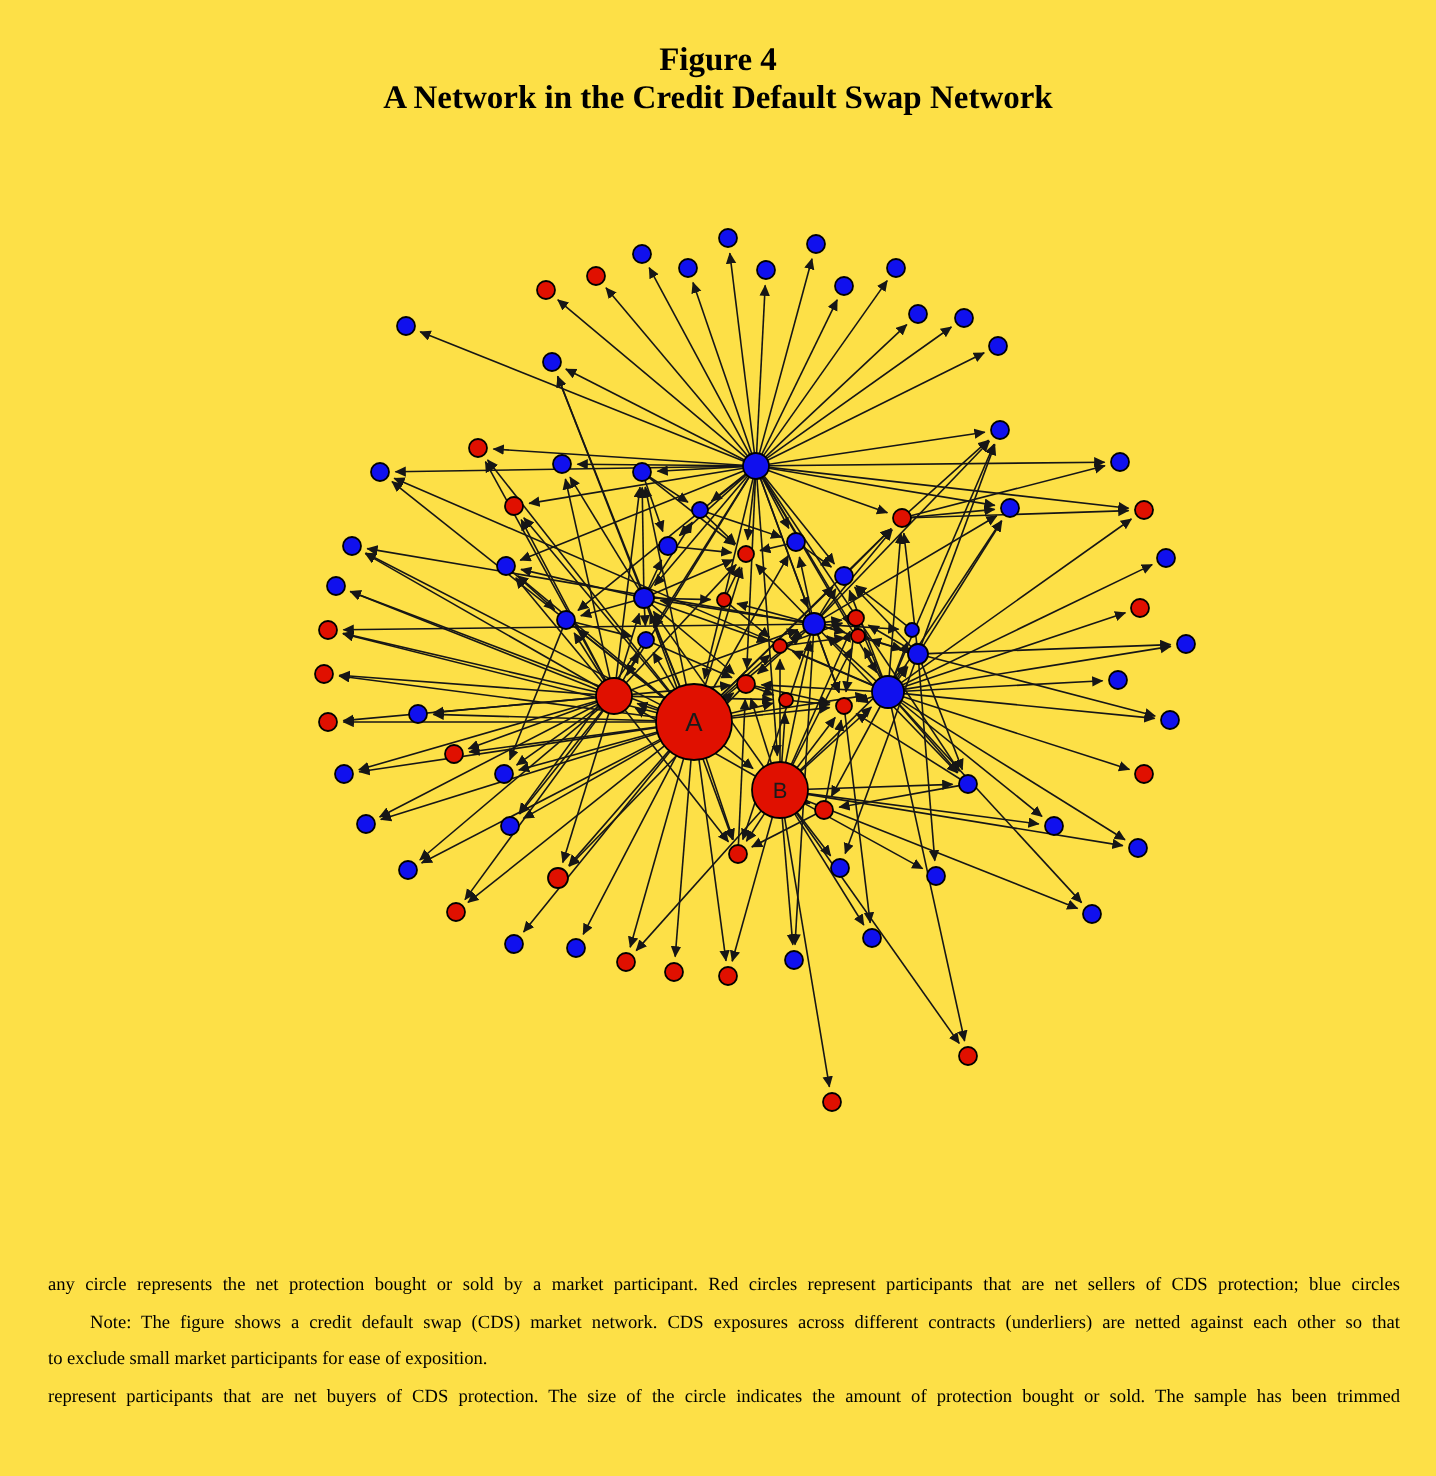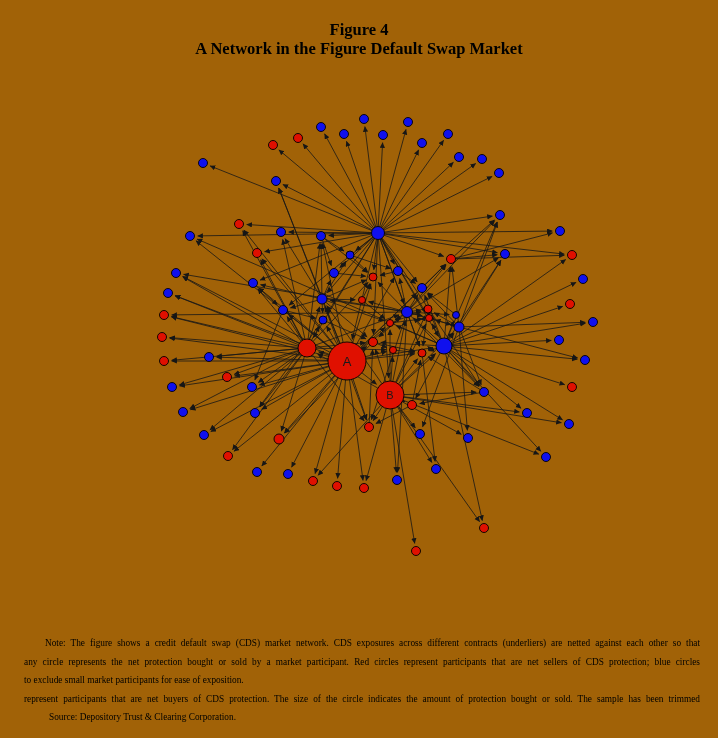--- a/index.html
+++ b/index.html
@@ -1,35 +1,35 @@
 <!DOCTYPE html>
 <html><head>
 <meta charset="utf-8">
 <style>
   html,body{margin:0;padding:0;background:#fff;}
   body{width:718px;height:738px;overflow:hidden;font-family:"Liberation Serif",serif;color:#000;}
-  .page{position:relative;width:718px;height:738px;background:#a16207;}
+  .page{position:relative;width:718px;height:738px;background:#fde047;}
   svg.net{position:absolute;left:0;top:0;}
   .title{position:absolute;top:21px;left:0;width:718px;text-align:center;
          font-weight:bold;font-size:16.5px;line-height:18.5px;}
   .note{position:absolute;top:634px;left:24px;width:676px;
         font-size:9.3px;line-height:18.6px;}
   .nline{white-space:nowrap;overflow:hidden;text-align:justify;}
   .just{text-align-last:justify;}
   .indent{text-indent:21px;}
   .src{text-indent:25px;}
 </style>
 </head>
 <body>
 
 <div class="page">
 
   <div class="title">
     <div>Figure 4</div>
-    <div>A Network in the Figure Default Swap Market</div>
+    <div>A Network in the Credit Default Swap Network</div>
   </div>
 
   <svg class="net" width="718" height="738" viewBox="0 0 718 738">
     <defs>
       <marker id="arw" markerUnits="userSpaceOnUse" markerWidth="7" markerHeight="6" refX="5.2" refY="2.6" orient="auto">
         <path id="arwPath" d="M0,0 L5.6,2.6 L0,5.2 Z" fill="#161616"></path>
       </marker>
     </defs>
   <g>
         <line x1="372.0" y1="230.6" x2="210.1" y2="165.9" stroke="#161616" stroke-width="0.8" marker-end="url(#arw)"></line>
@@ -361,20 +361,19 @@
         <circle cx="416" cy="551" r="4.5" fill="#e01000" stroke="#000000" stroke-width="0.9"></circle>
         <circle cx="451" cy="259" r="4.5" fill="#e01000" stroke="#000000" stroke-width="0.9"></circle>
       </g>
       <g>
         <text x="347" y="365.5" text-anchor="middle" font-size="13" fill="#1a1a1a" font-family="&quot;Liberation Sans&quot;, sans-serif">A</text>
         <text x="390" y="399" text-anchor="middle" font-size="11" fill="#1a1a1a" font-family="&quot;Liberation Sans&quot;, sans-serif">B</text>
       </g>
     </svg>
 
   <div class="note">
+    <div class="nline just">any circle represents the net protection bought or sold by a market participant.  Red circles represent participants that are net sellers of CDS protection; blue circles</div>
     <div class="nline just indent">Note:  The figure shows a credit default swap (CDS) market network.  CDS exposures across different contracts (underliers) are netted against each other so that</div>
-    <div class="nline just">any circle represents the net protection bought or sold by a market participant.  Red circles represent participants that are net sellers of CDS protection; blue circles</div>
     <div class="nline">to exclude small market participants for ease of exposition.</div>
     <div class="nline just">represent participants that are net buyers of CDS protection.  The size of the circle indicates the amount of protection bought or sold.  The sample has been trimmed</div>
-    <div class="nline src">Source:  Depository Trust &amp; Clearing Corporation.</div>
   </div>
 
 </div>
 
 </body></html>

